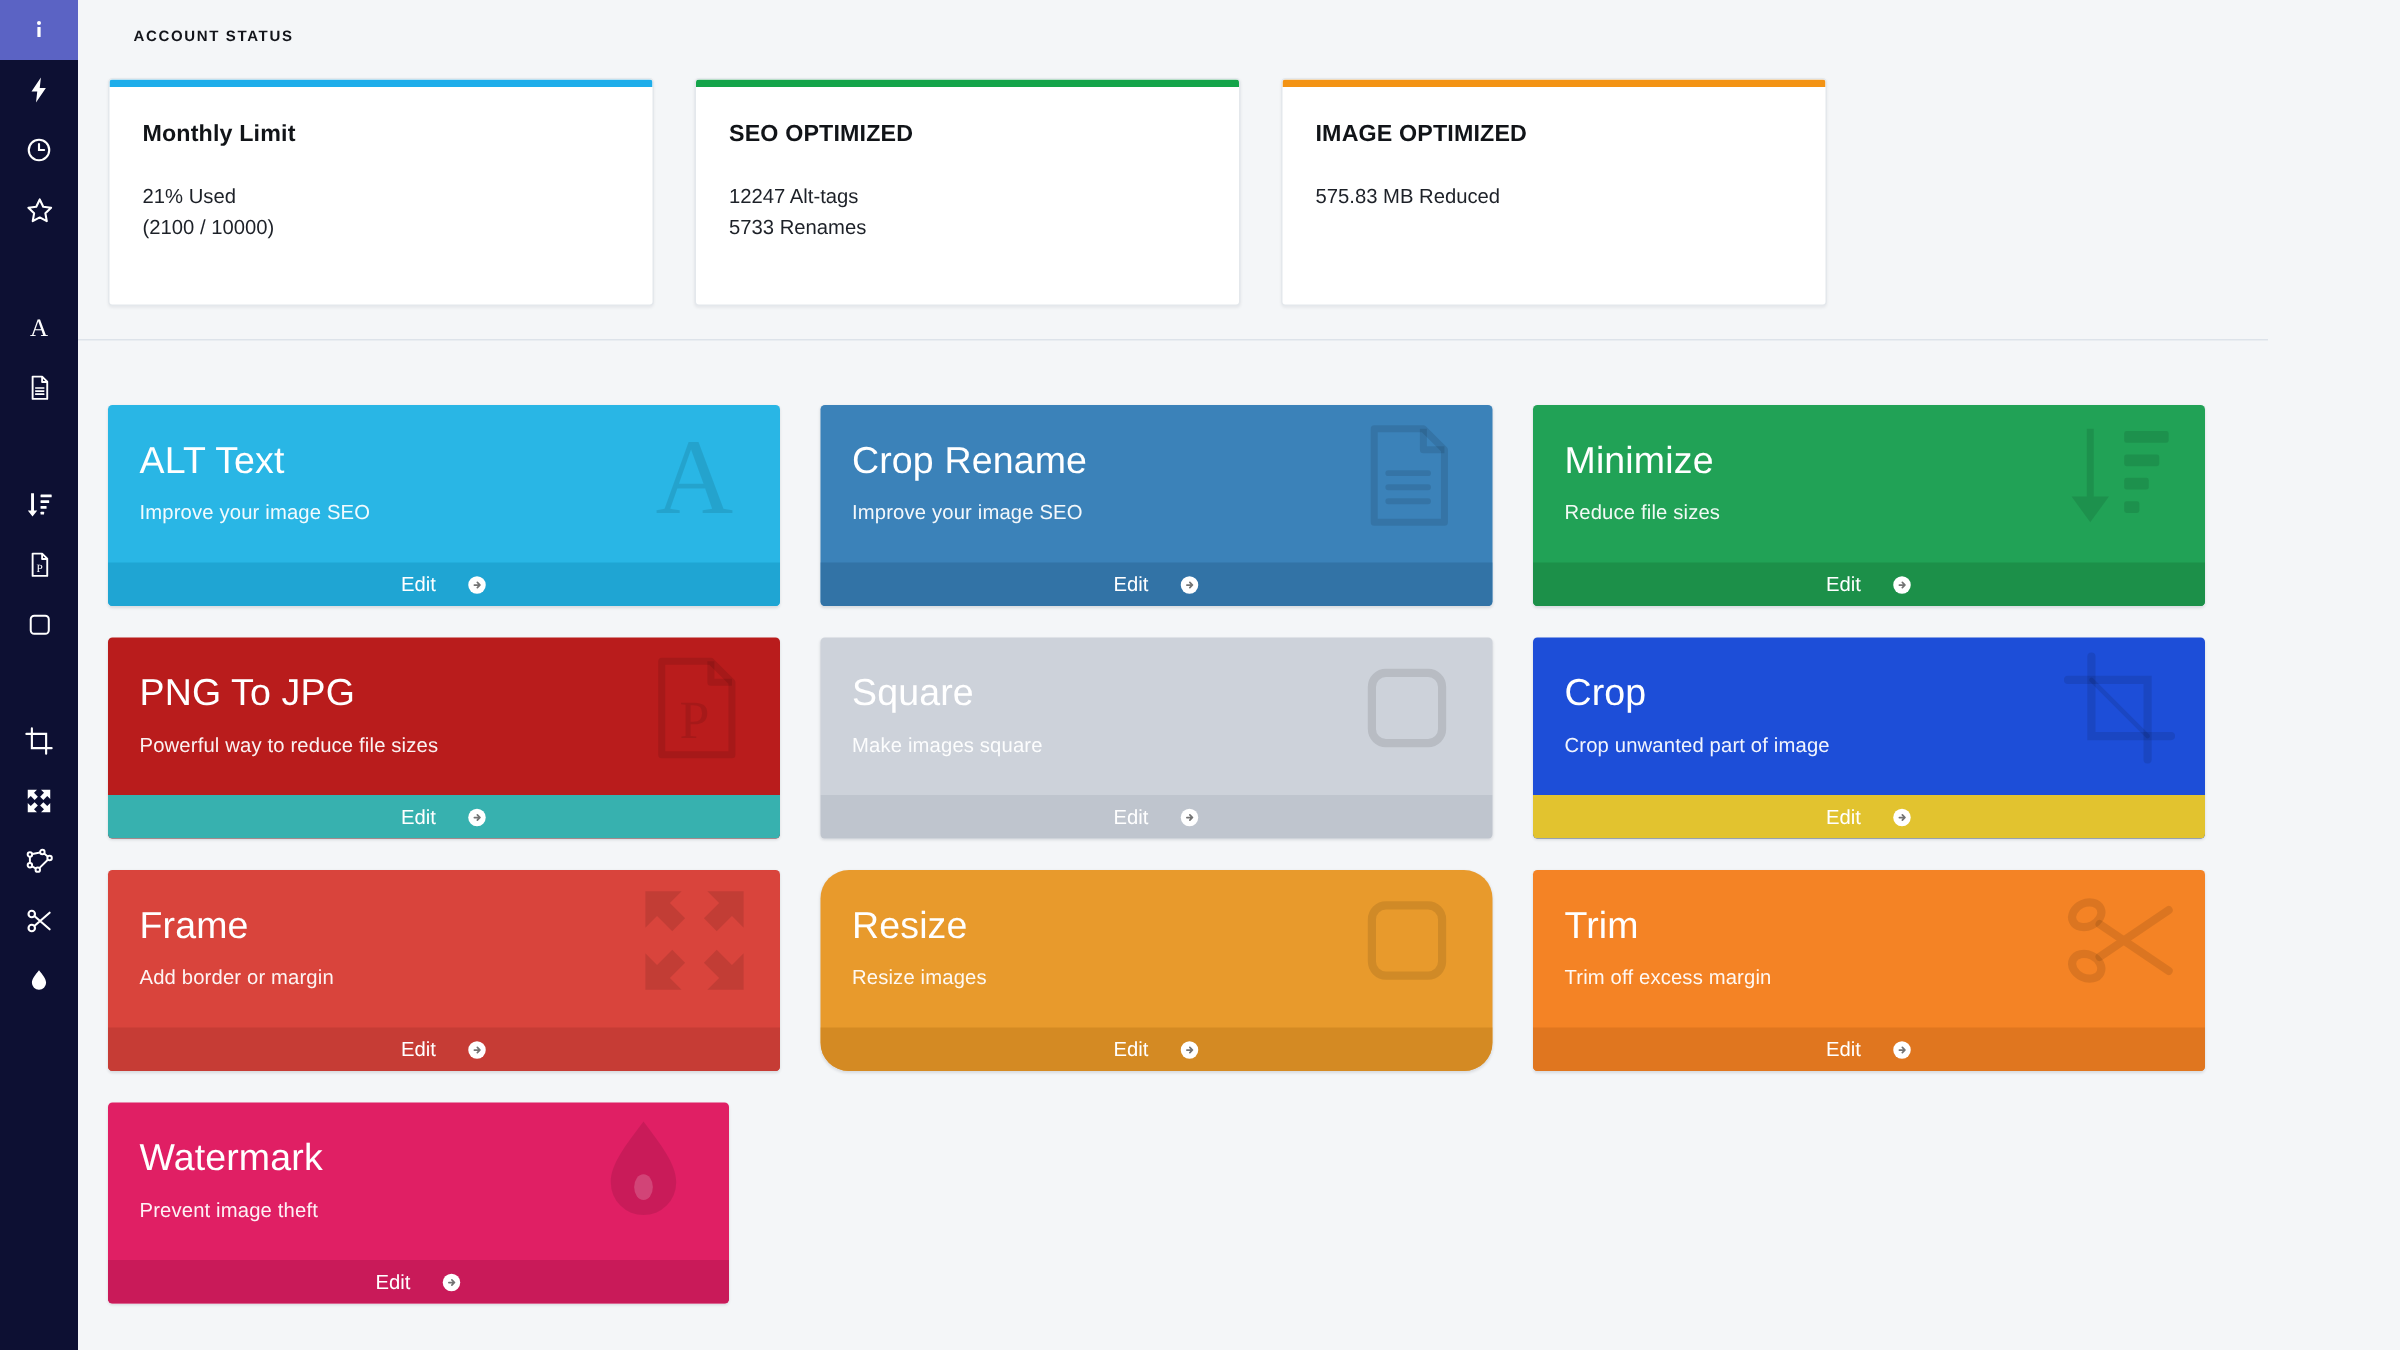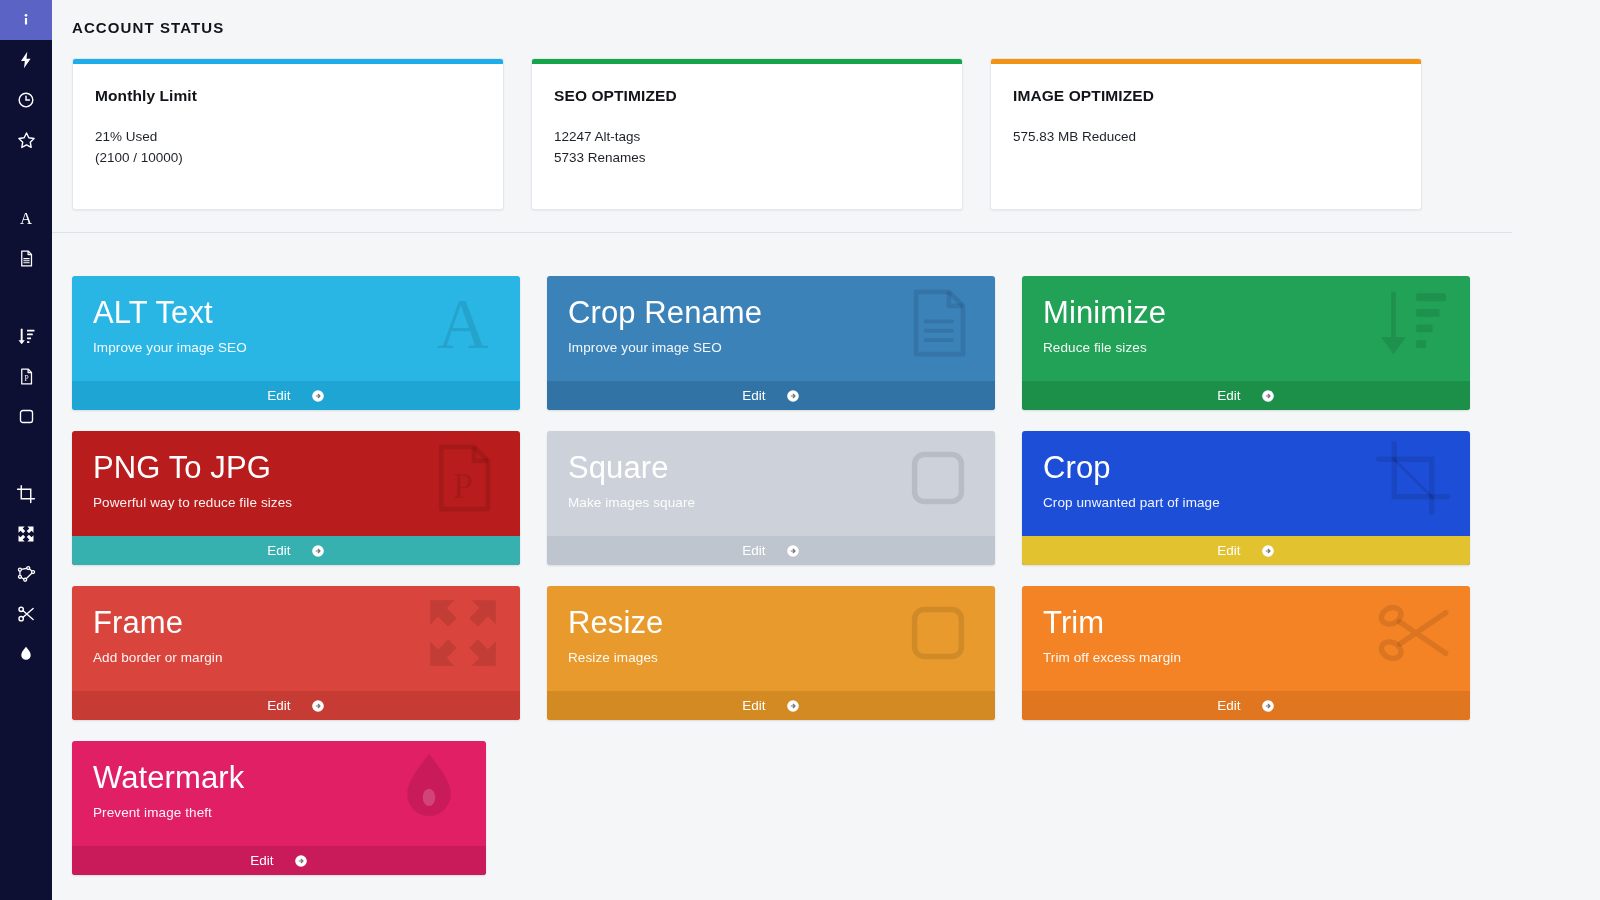--- a/index.html
+++ b/index.html
@@ -34,42 +34,43 @@
 
   
   .main {
     flex: 1 1 auto; height: 900px;
     background: #f4f6f8;
     padding: 0 0 0 0;
     overflow: hidden;
     position: relative;
   }
   .section-head {
-    font-size: 15px;
+    font-size: 10px;
     font-weight: bold;
     letter-spacing: 1.1px;
     color: #12141a;
     padding-left: 20px;
+    margin-left: 17px;
   }
   .status-section { padding-top: 19px; }
   .divider {
     height: 1px; background: #dde3ea;
     margin: 0 88px 0 0;
     margin-left: 0;
     width: 1460px;
   }
 
   
   .status-row {
     display: flex;
     gap: 27px;
     padding: 22px 0 0 20px;
   }
   .status-card {
-    width: 432px;
+    width: 364px;
     height: 152px;
     background: #ffffff;
     border: 1px solid #e4e8ec;
     border-radius: 3px;
     box-shadow: 0 1px 2px rgba(16,24,40,0.06);
     position: relative;
     padding: 28px 22px 0 22px;
     overflow: hidden;
   }
   .status-card .topbar {
@@ -107,21 +108,21 @@
     display: flex; flex-direction: column;
     justify-content: flex-start;
   }
   .tile.wide { width: 414px; }
   .tile-body {
     flex: 1 1 auto;
     padding: 22px 22px 0 21px;
     position: relative;
   }
   .tile-title {
-    font-size: 31px;
+    font-size: 25px;
     color: #ffffff;
     font-weight: normal;
     line-height: 30px;
     letter-spacing: .1px;
   }
   .tile-sub {
     margin-top: 12px;
     font-size: 13.5px;
     color: rgba(255,255,255,0.94);
     letter-spacing: .1px;
@@ -457,21 +458,21 @@
             <div class="tile-footer" style="background:#c63c35">
               <span>Edit</span>
               <span class="edit-arrow">
                 <svg viewBox="0 0 24 24">
                   <circle cx="12" cy="12" r="10" fill="#fff"></circle>
                   <path d="M9 12h6m-2.6-3 3 3-3 3" fill="none" stroke="currentColor" stroke-width="2" stroke-linecap="round" stroke-linejoin="round" style="stroke:rgba(0,0,0,0.55)"></path>
                 </svg>
               </span>
             </div>
           </div>
-          <div class="tile" style="background: rgb(232, 154, 44);">
+          <div class="tile" style="background: rgb(232, 154, 44); border-radius: 19px;">
             <div class="tile-body">
               <div class="tile-icon">
                 <svg viewBox="0 0 100 100" fill="none" stroke="rgba(0,0,0,0.10)" stroke-width="7">
                   <rect x="20" y="20" width="60" height="60" rx="12"></rect>
                 </svg>
               </div>
               <div class="tile-title">Resize</div>
               <div class="tile-sub">Resize images</div>
             </div>
             <div class="tile-footer" style="background:#d48a23">

